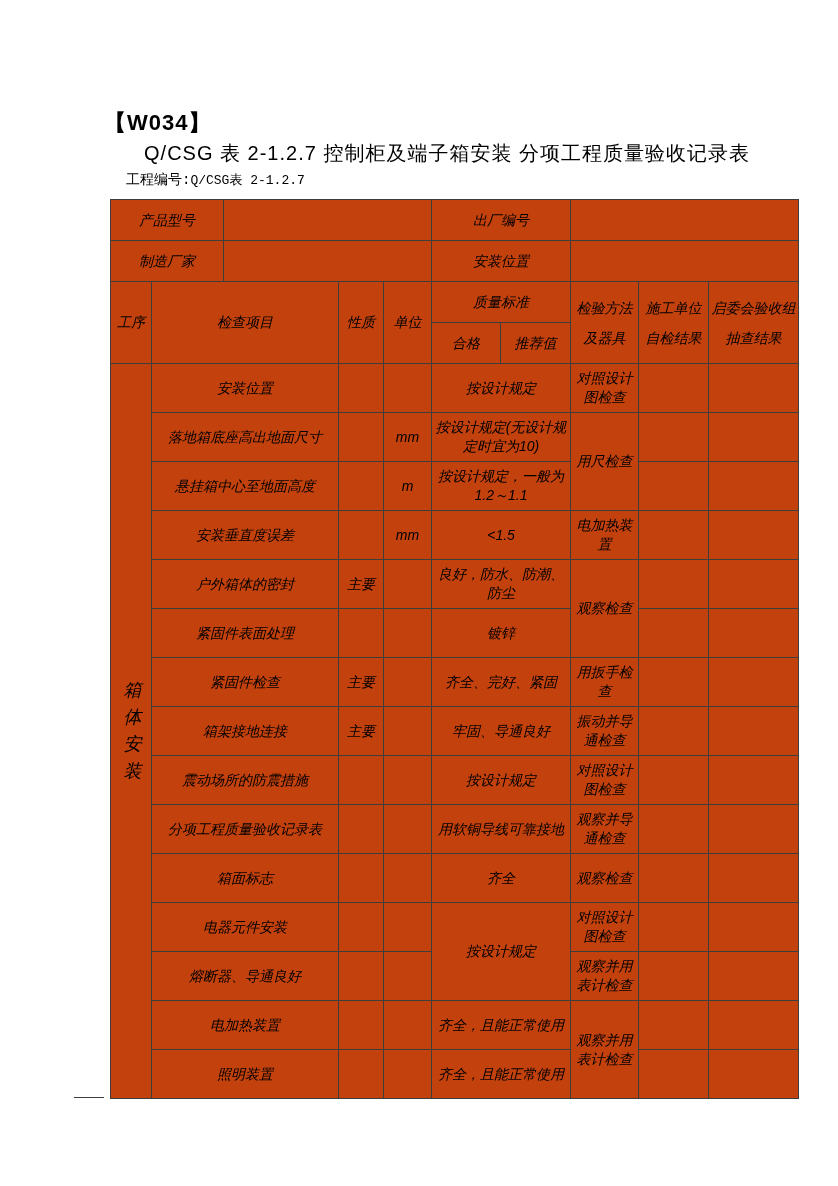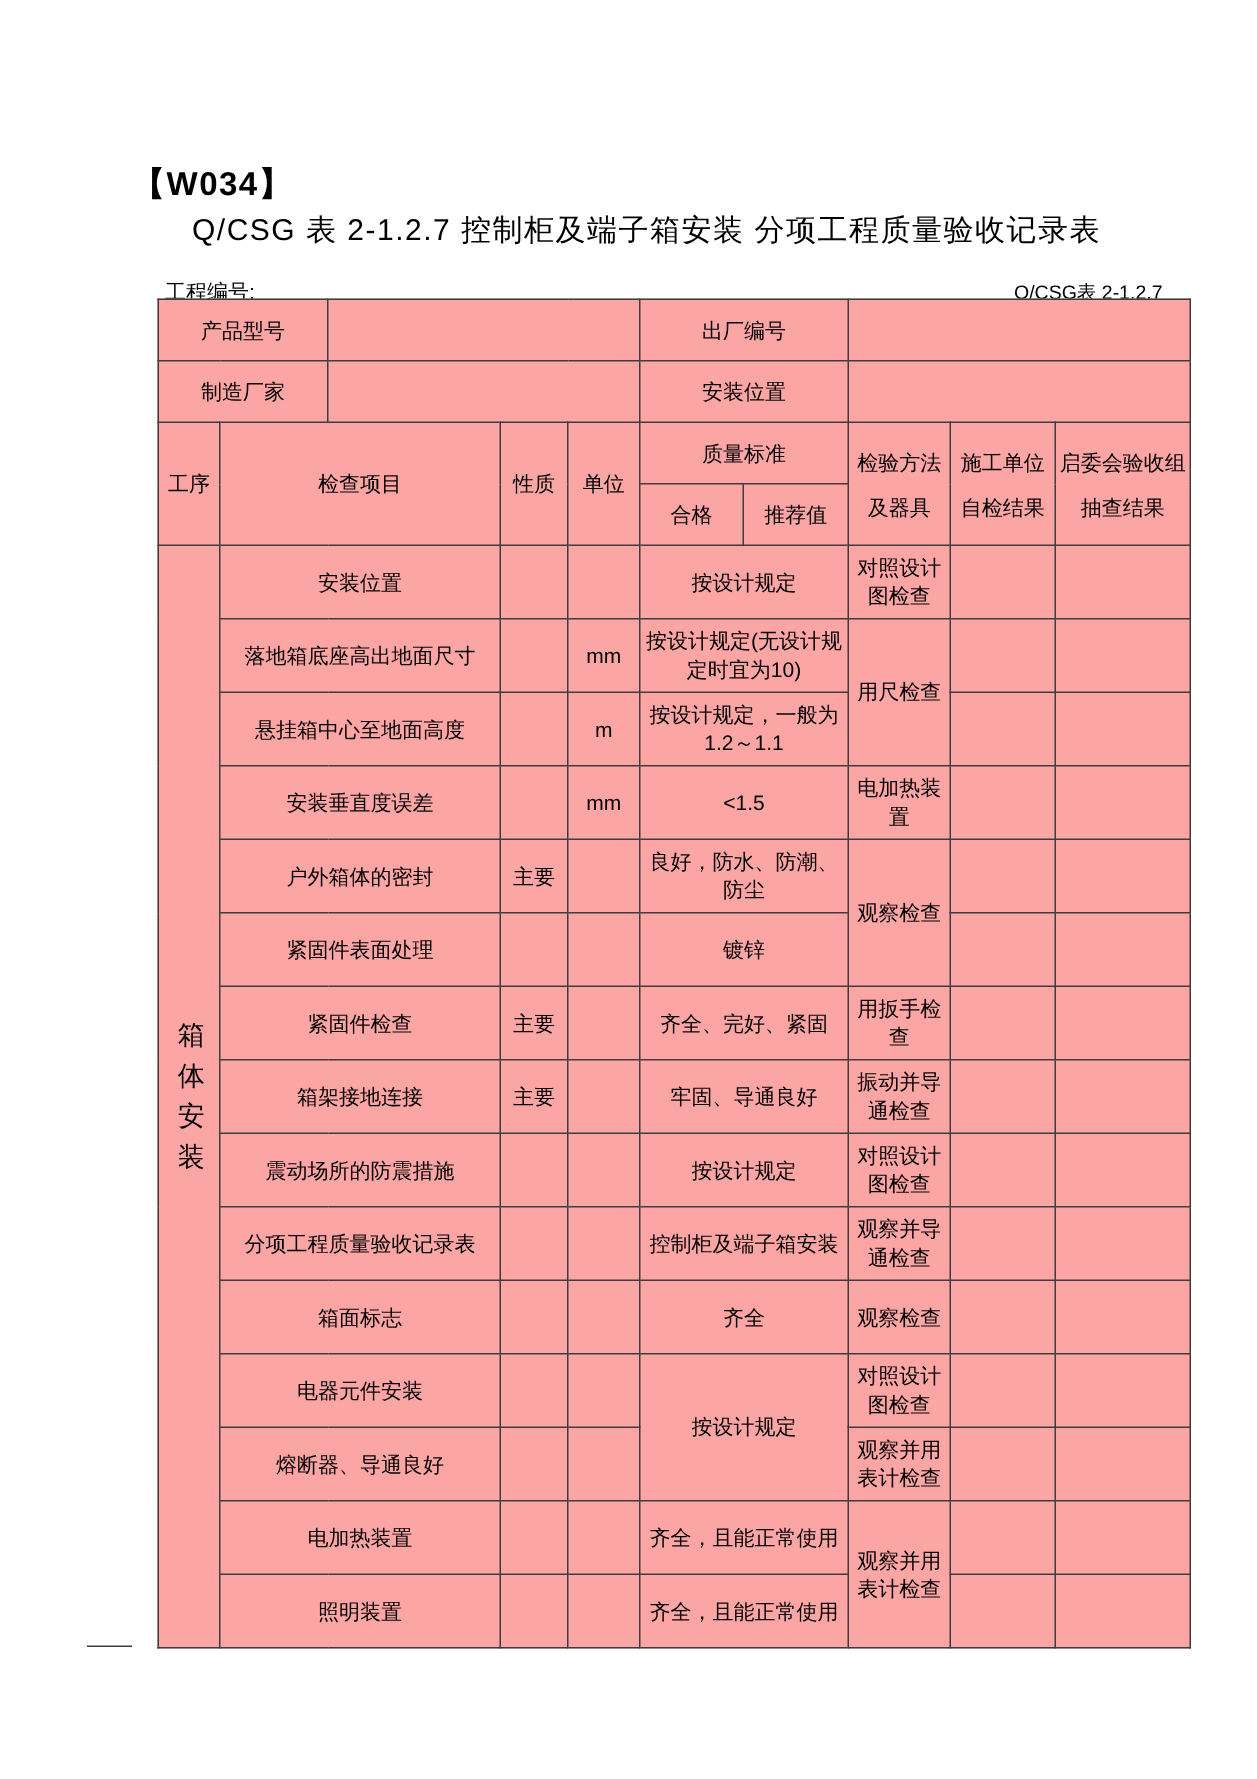--- a/index.html
+++ b/index.html
@@ -1,41 +1,42 @@
 <!DOCTYPE html>
 <html><head>
 <meta charset="utf-8">
 <style>
   html,body { margin:0; padding:0; background:#ffffff; }
   body {
     width:838px; height:1186px; position:relative;
     font-family:"Liberation Sans", sans-serif; color:#000;
   }
-  .page { position:absolute; inset:0; background:#fff; }
+  .page { position:absolute; inset:0; background:#fff;margin-left:16px; }
 
   .doc-code {
     position:absolute; left:88px; top:108px;
     font-size:22px; font-weight:bold; letter-spacing:1px;
   }
   .doc-title {
     position:absolute; left:87px; top:140px; width:688px;
     text-align:center; font-size:20px; font-weight:normal; letter-spacing:1px;
     white-space:nowrap;
   }
   .meta-row {
-    position:absolute; left:87px; top:186px; width:688px;
-    display:flex; justify-content:space-between; align-items:flex-end;
+    position:absolute; left:87px; top:171px; width:688px;
+    display:flex; align-items:flex-end;font-family:Liberation Mono, monospace;
   }
   .meta-left  { font-size:14px; padding-left:23px; }
   .meta-right { font-size:13px; }
 
   table.form-table {
-    position:absolute; left:105px; top:199px;
+    position:absolute; left:94px; top:199px;
     border-collapse:collapse; table-layout:fixed; width:689px;
-    background:#fca5a5;
+    background:#c2410c;
+    font-style:italic;
   }
   .form-table td, .form-table th {
     border:1px solid #3d3d3d;
     padding:0 2px;
     text-align:center; vertical-align:middle;
     font-size:14px; font-weight:normal; line-height:1.32;
     overflow:hidden; word-break:break-word;
   }
   tr.rt td { height:40px; }           
   tr.rh th { height:40px; }           
@@ -196,21 +197,21 @@
       <td colspan="2" class="scell">按设计规定</td>
       <td class="mcell">对照设计图检查</td>
       <td></td>
       <td></td>
     </tr>
 
     <tr class="rb">
       <td colspan="2">分项工程质量验收记录表</td>
       <td></td>
       <td></td>
-      <td colspan="2" class="scell">控制柜及端子箱安装</td>
+      <td colspan="2" class="scell">用软铜导线可靠接地</td>
       <td class="mcell">观察并导通检查</td>
       <td></td>
       <td></td>
     </tr>
 
     <tr class="rb">
       <td colspan="2">箱面标志</td>
       <td></td>
       <td></td>
       <td colspan="2" class="scell">齐全</td>

